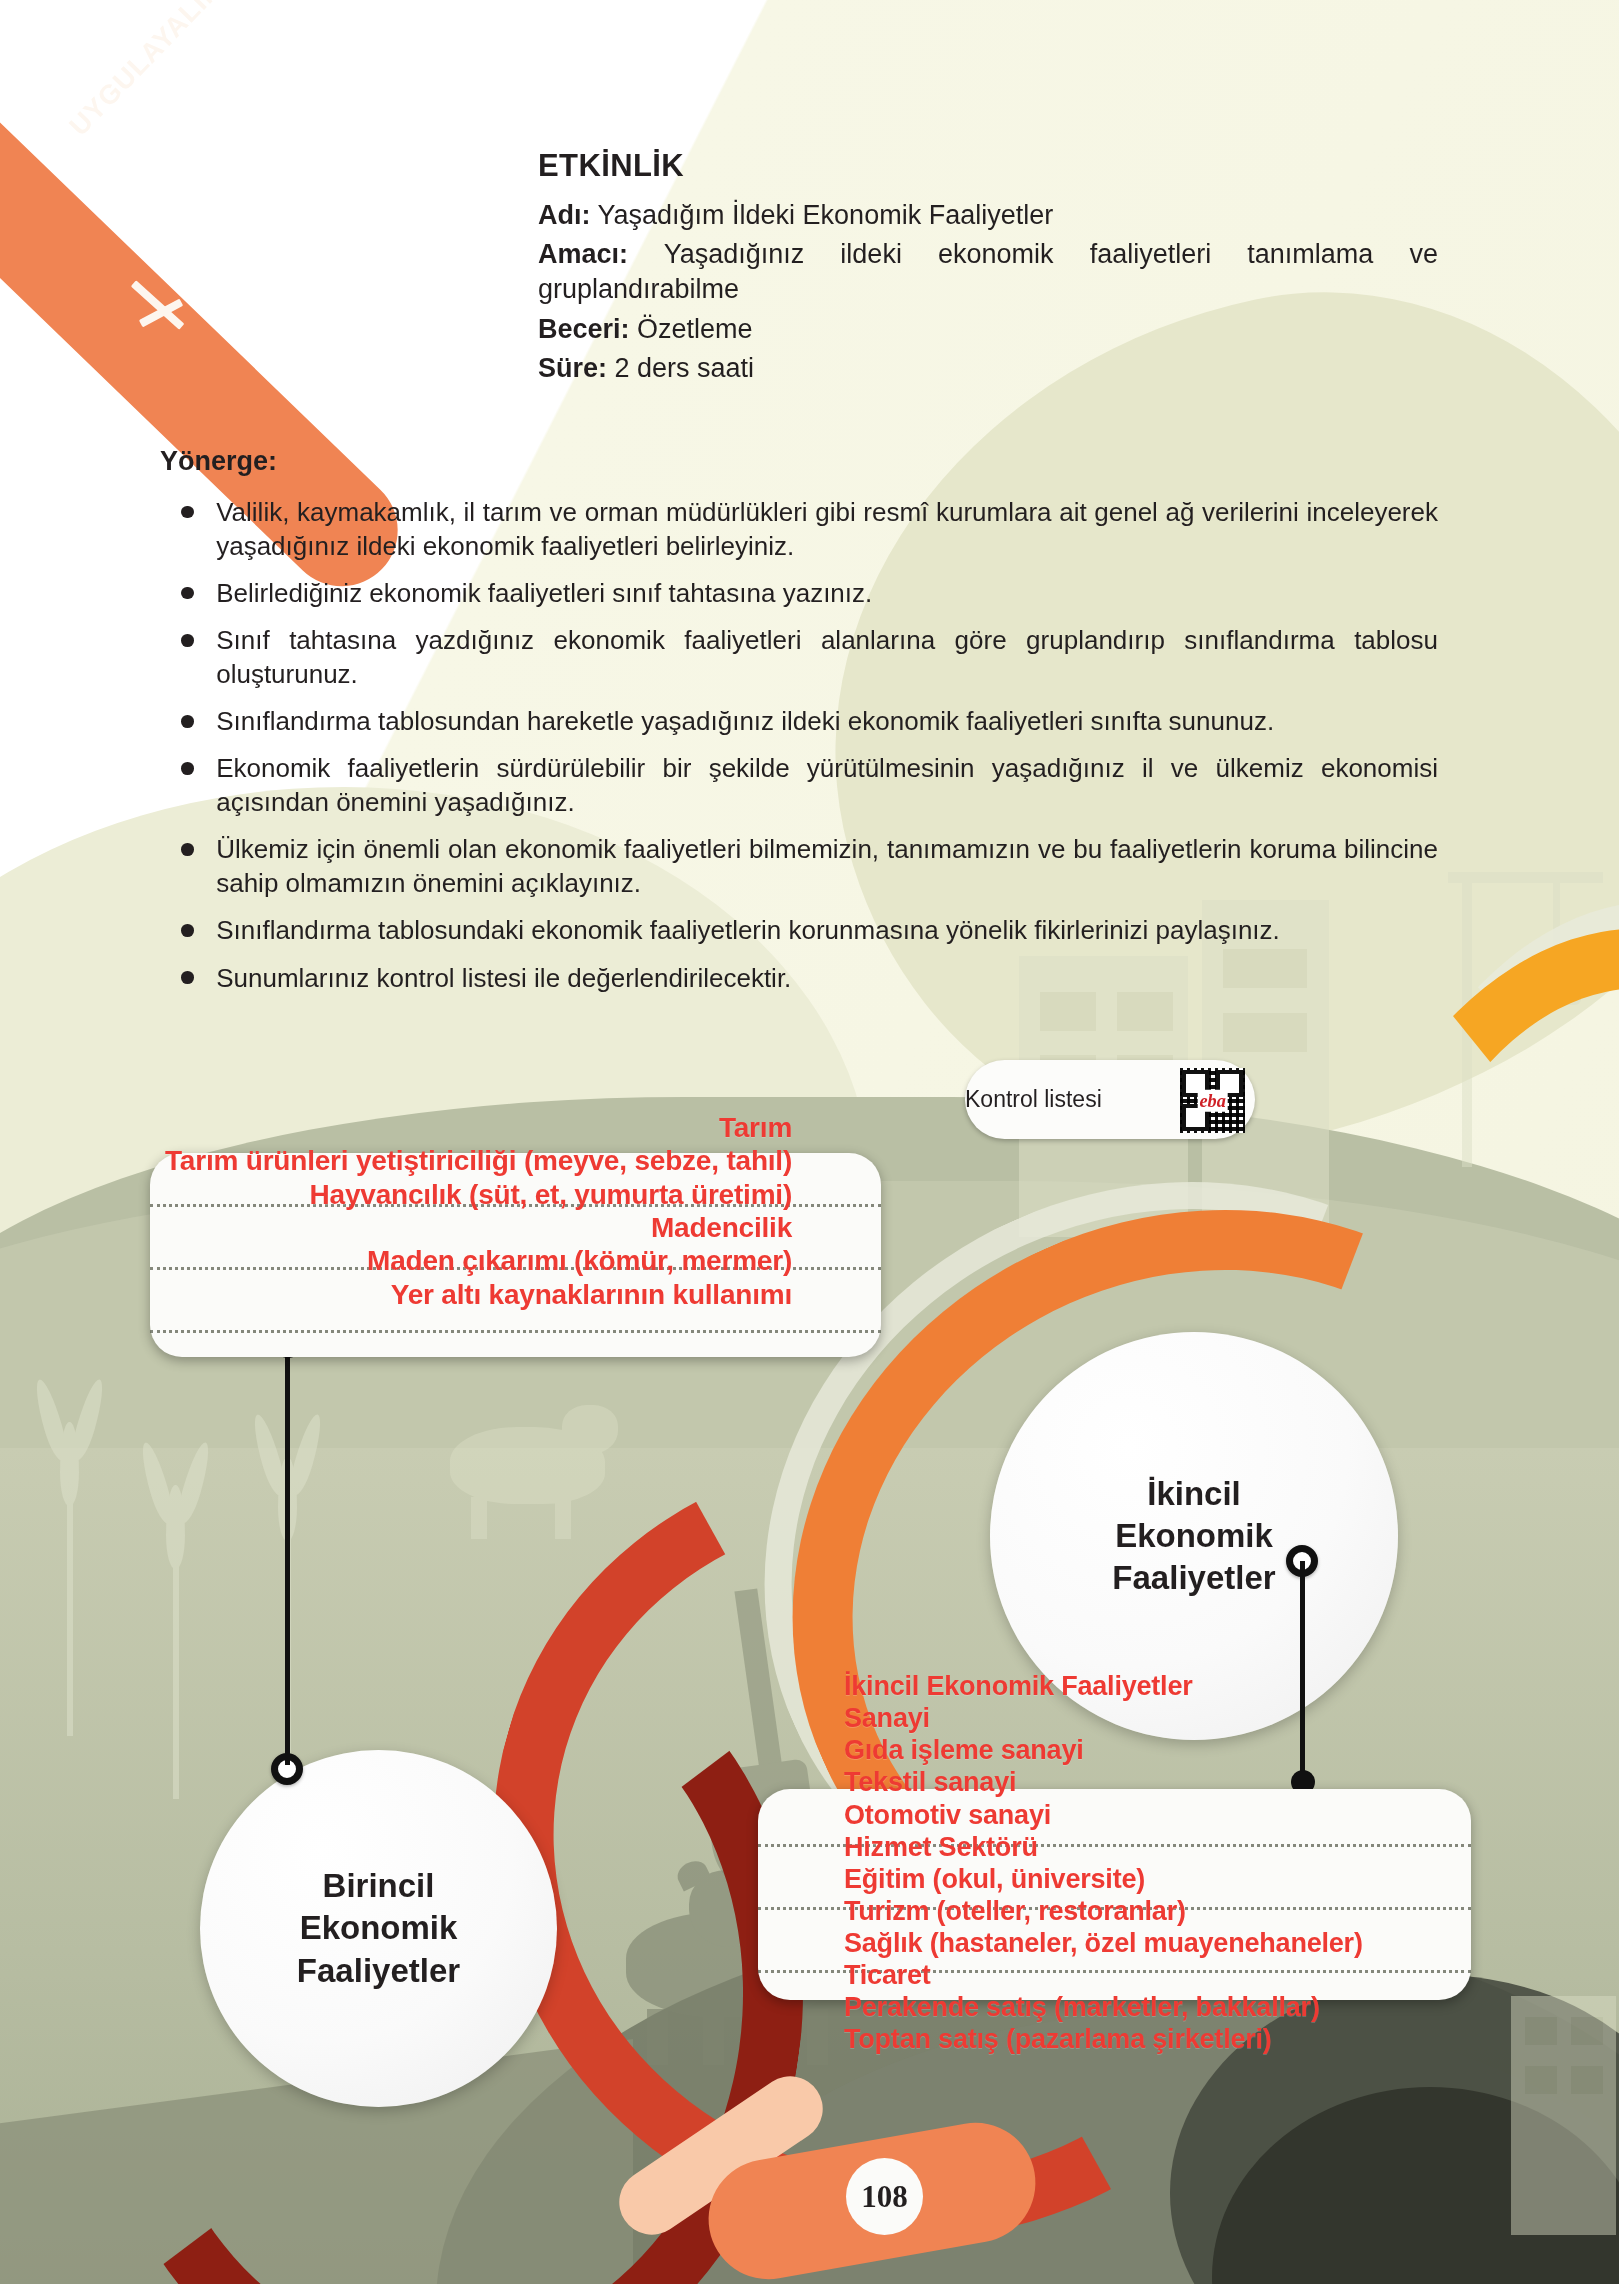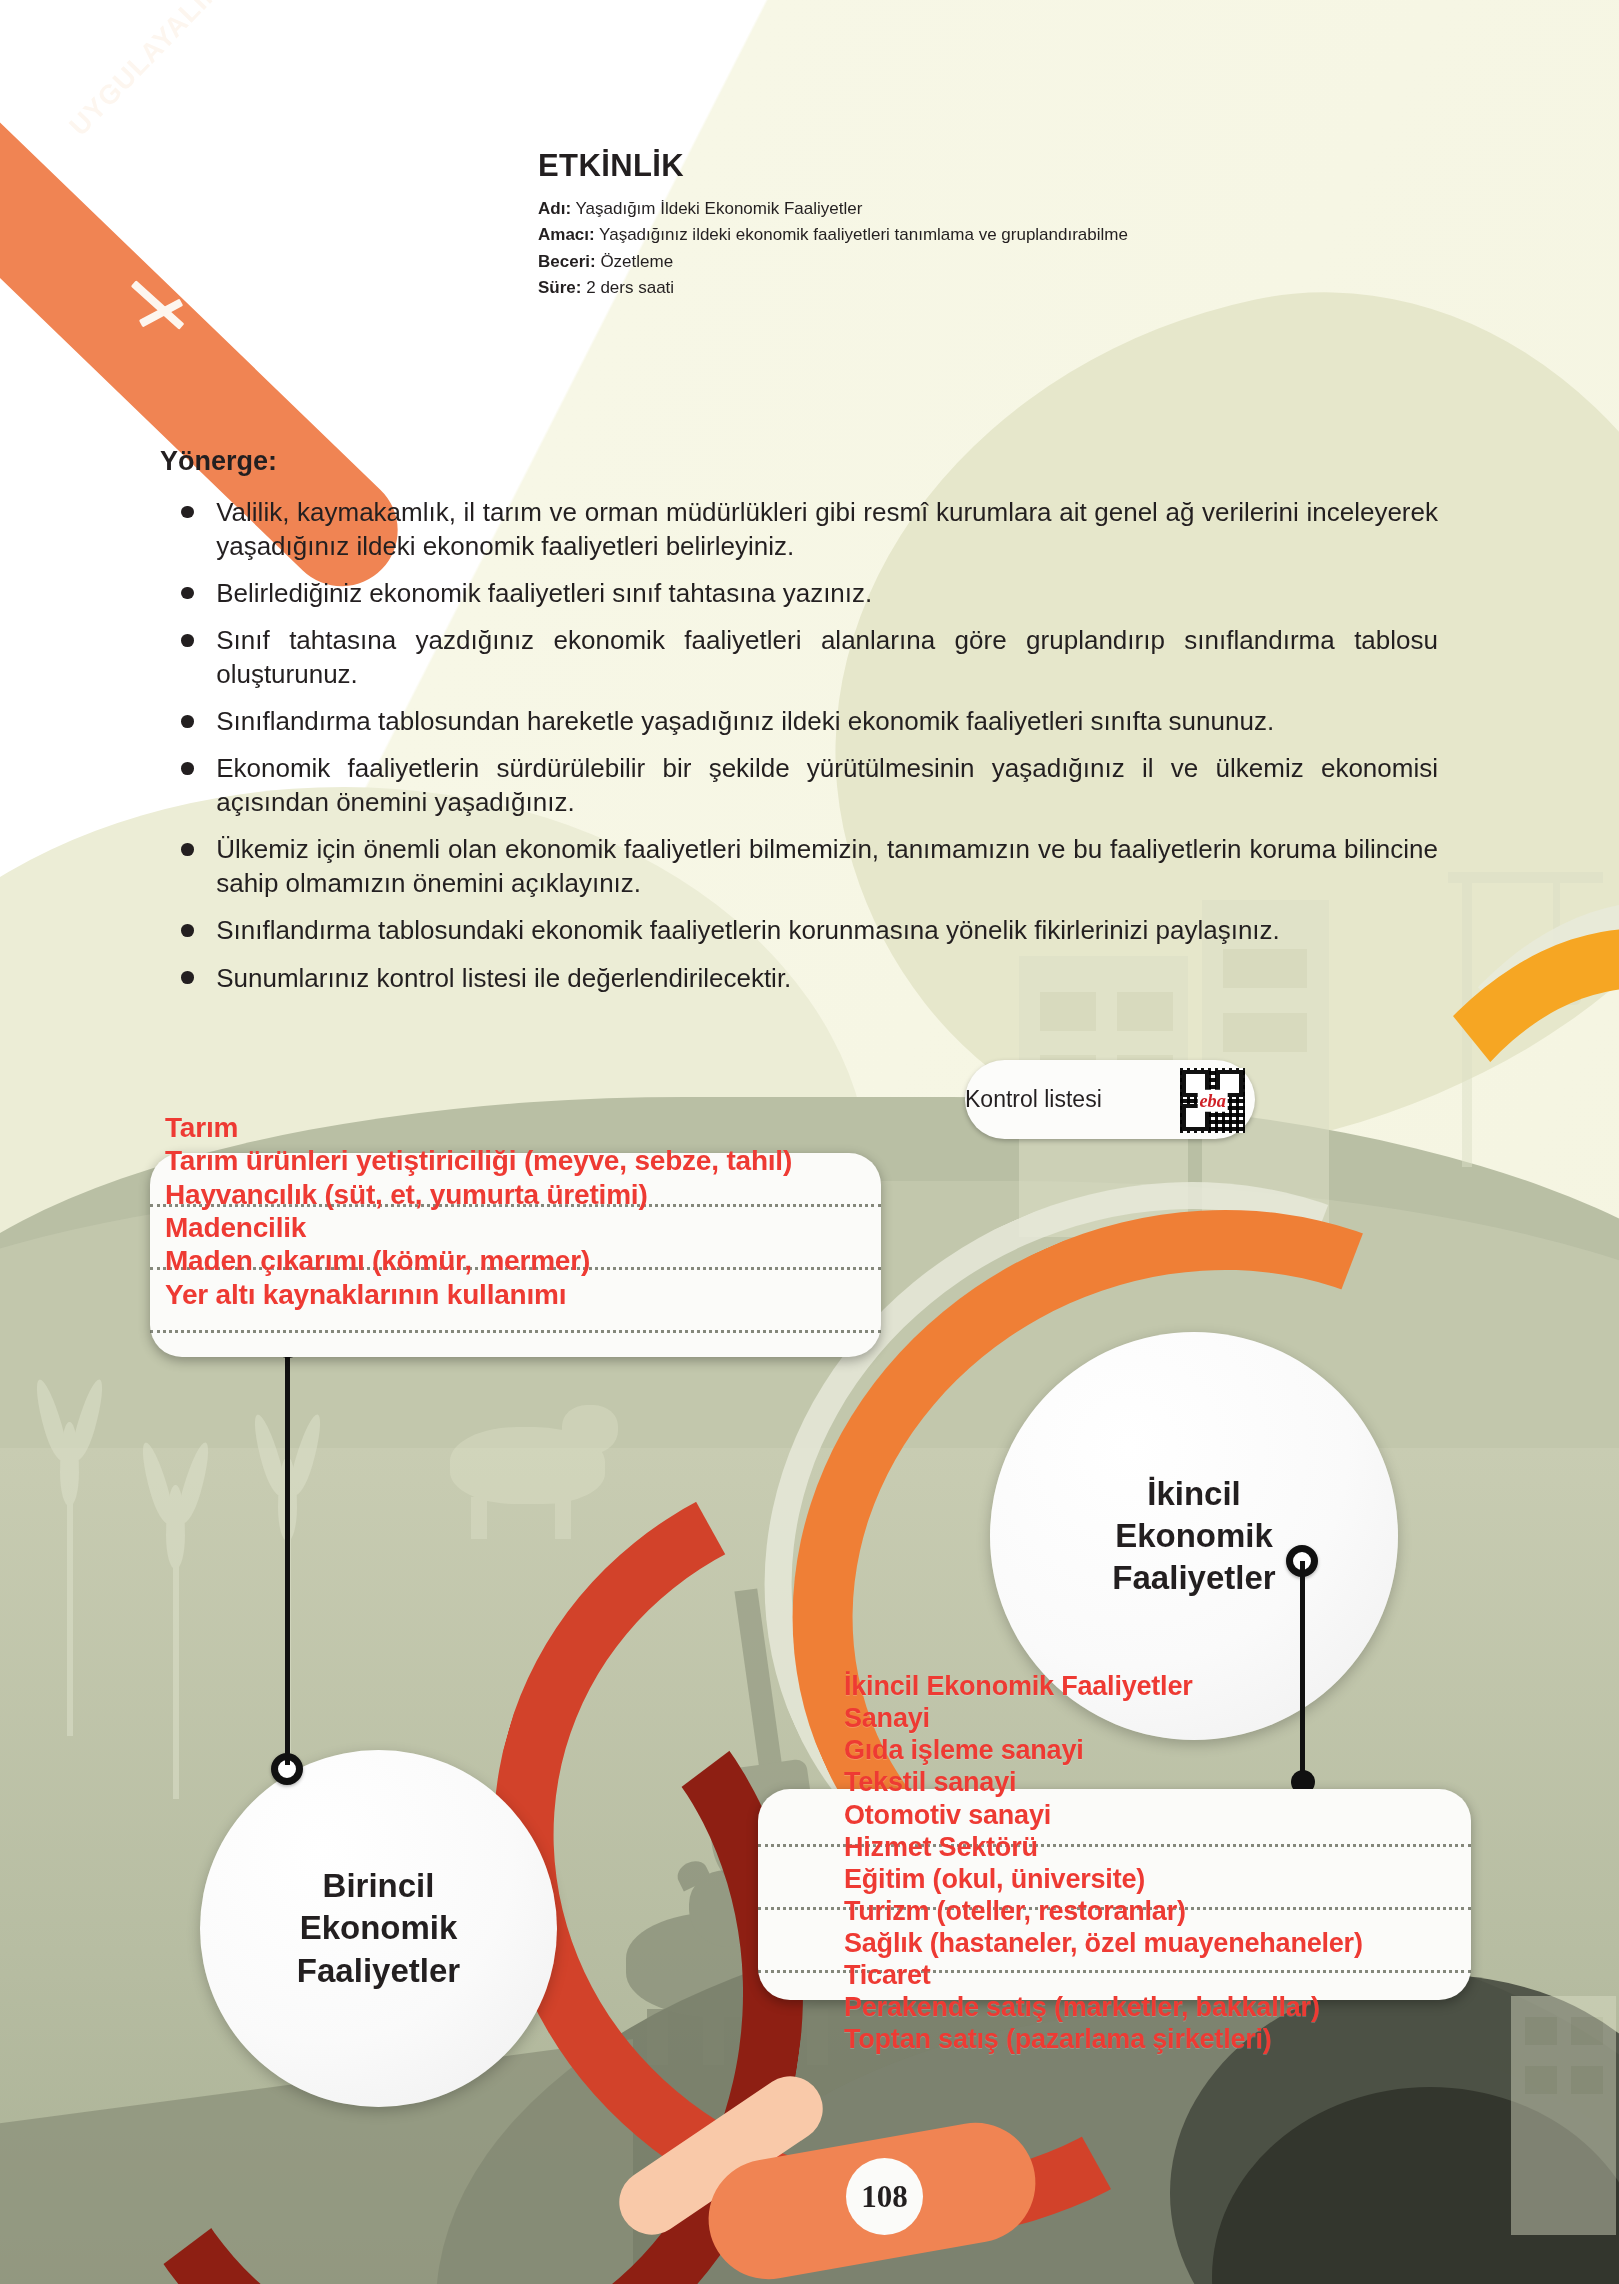--- a/index.html
+++ b/index.html
@@ -120,21 +120,21 @@
     position:absolute; left:138px; top:309px; width:46px; height:7.7px;
     background:#fdf6ef; transform:rotate(-28deg); border-radius:1.4px;
   }
 
   
   .header{
     position:absolute; left:538px; top:148px; width:900px;
     color:#231f20;
   }
   .h-title{font-size:31px;font-weight:bold;letter-spacing:0.4px;margin-bottom:14px;}
-  .h-row{font-size:17px;line-height:1.30;margin-bottom:4.2px;text-align:justify;}
+  .h-row{font-size:27px;line-height:1.30;margin-bottom:4.2px;text-align:justify;}
   .h-row b{font-weight:bold;}
 
   
   .yonerge-title{
     position:absolute;left:160px;top:446px;
     font-size:27px;font-weight:bold;color:#231f20;text-align:right;
   }
   .bullets{
     position:absolute;left:160px;top:496px;width:1278px;
     color:#231f20;
@@ -255,21 +255,21 @@
     border-top:3.5px dotted #5d6152;opacity:.75;
   }
 
   
   .hand{
     position:absolute;color:#ee3a33;font-weight:bold;
     font-family:"Liberation Sans",sans-serif;
     white-space:nowrap;letter-spacing:-0.2px;
     text-shadow:0 0.7px 0 rgba(255,255,255,.18);
   }
-  #hand-primary{left:165px;top:1111px;font-size:28px;line-height:1.19;}
+  #hand-primary{left:165px;top:1111px;font-size:28px;line-height:1.19;text-align:right;}
   #hand-secondary{left:844px;top:1670px;font-size:27px;line-height:1.19;}
   .hand div{margin:0;}
 
   
   .pagenum-pill{
     position:absolute;left:707px;top:2141px;width:330px;height:120px;
     background:#f08453;border-radius:63px;transform:rotate(-10deg);
   }
   .pagenum{
     position:absolute;left:846px;top:2158px;width:77px;height:77px;

